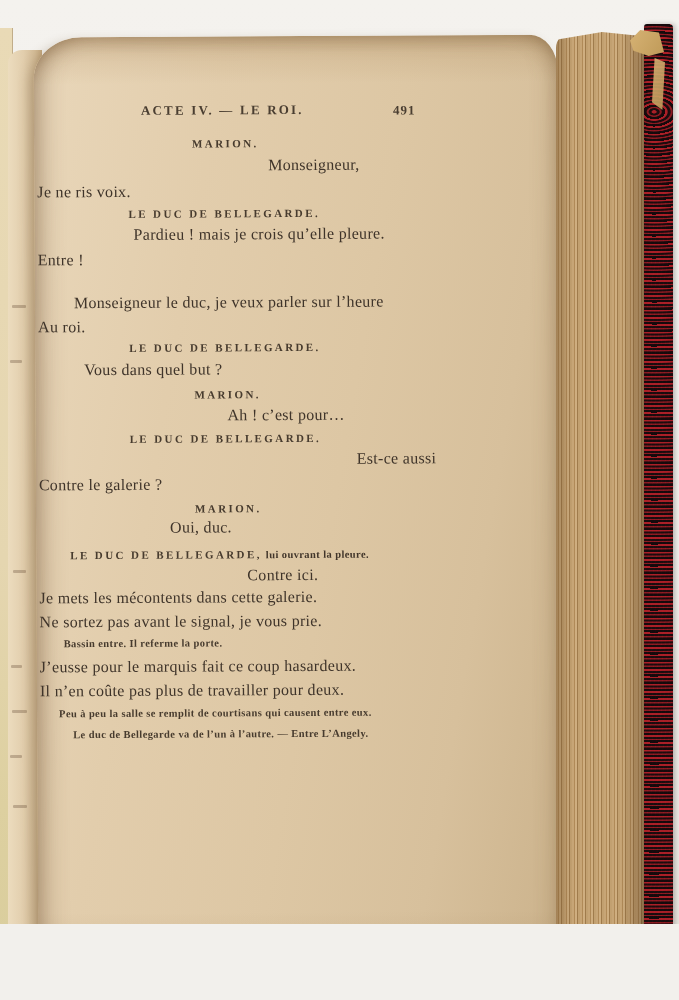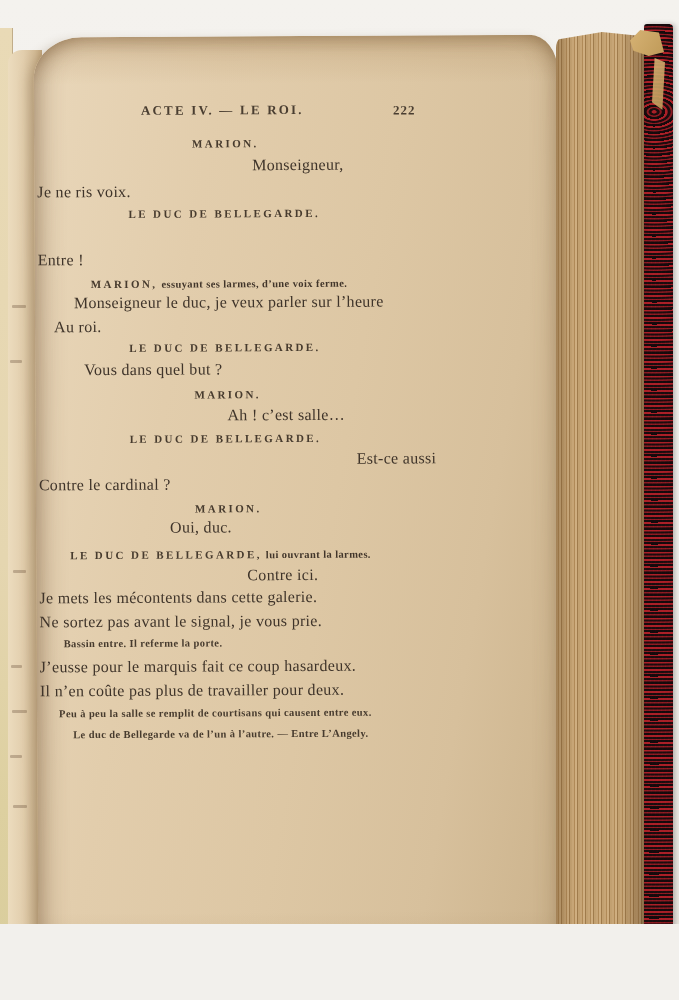--- a/index.html
+++ b/index.html
@@ -89,48 +89,45 @@
     <i class="mark" style="left:3px;top:615px;width:11px;height:3px"></i>
     <i class="mark" style="left:4px;top:660px;width:15px;height:3px"></i>
     <i class="mark" style="left:2px;top:705px;width:12px;height:3px"></i>
     <i class="mark" style="left:5px;top:755px;width:14px;height:3px"></i>
   </div>
 
   <div class="page">
     <div class="textlayer">
 
       <div class="line header" style="left:107px;top:67px">ACTE IV. — LE ROI.</div>
-      <div class="line pnum" style="left:359px;top:68px">222</div>
+      <div class="line pnum" style="left:359px;top:68px">491</div>
 
       <div class="line speaker" style="left:158px;top:101px">MARION.</div>
-      <div class="line verse" style="left:218px;top:120px">Monseigneur,</div>
+      <div class="line verse" style="left:234px;top:120px">Monseigneur,</div>
       <div class="line verse" style="left:3px;top:146px">Je ne ris voix.</div>
       <div class="line speaker" style="left:94px;top:171px">LE DUC DE BELLEGARDE.</div>
+      <div class="line verse" style="left:99px;top:189px">Pardieu ! mais je crois qu’elle pleure.</div>
       <div class="line verse" style="left:3px;top:214px">Entre !</div>
 
-      <div class="line" style="left:56px;top:237px">
-        <span class="speaker">MARION,</span>
-        <span class="stage-inline">essuyant ses larmes, d’une voix ferme.</span>
-      </div>
 
       <div class="line verse" style="left:39px;top:257px">Monseigneur le duc, je veux parler sur l’heure</div>
-      <div class="line verse" style="left:19px;top:281px">Au roi.</div>
+      <div class="line verse" style="left:3px;top:281px">Au roi.</div>
       <div class="line speaker" style="left:94px;top:305px">LE DUC DE BELLEGARDE.</div>
       <div class="line verse" style="left:49px;top:324px">Vous dans quel but ?</div>
       <div class="line speaker" style="left:159px;top:352px">MARION.</div>
-      <div class="line verse" style="left:192px;top:370px">Ah ! c’est salle…</div>
+      <div class="line verse" style="left:192px;top:370px">Ah ! c’est pour…</div>
       <div class="line speaker" style="left:94px;top:396px">LE DUC DE BELLEGARDE.</div>
       <div class="line verse" style="left:321px;top:414px">Est-ce aussi</div>
-      <div class="line verse" style="left:3px;top:439px">Contre le cardinal ?</div>
+      <div class="line verse" style="left:3px;top:439px">Contre le galerie ?</div>
       <div class="line speaker" style="left:159px;top:466px">MARION.</div>
       <div class="line verse" style="left:134px;top:482px">Oui, duc.</div>
 
       <div class="line" style="left:34px;top:508px">
         <span class="speaker">LE DUC DE BELLEGARDE,</span>
-        <span class="stage-inline">lui ouvrant la larmes.</span>
+        <span class="stage-inline">lui ouvrant la pleure.</span>
       </div>
 
       <div class="line verse" style="left:211px;top:530px">Contre ici.</div>
       <div class="line verse" style="left:3px;top:552px">Je mets les mécontents dans cette galerie.</div>
       <div class="line verse" style="left:3px;top:576px">Ne sortez pas avant le signal, je vous prie.</div>
       <div class="line stage" style="left:27px;top:601px">Bassin entre. Il referme la porte.</div>
       <div class="line verse" style="left:3px;top:621px">J’eusse pour le marquis fait ce coup hasardeux.</div>
       <div class="line verse" style="left:3px;top:645px">Il n’en coûte pas plus de travailler pour deux.</div>
       <div class="line stage" style="left:22px;top:671px">Peu à peu la salle se remplit de courtisans qui causent entre eux.</div>
       <div class="line stage" style="left:36px;top:692px">Le duc de Bellegarde va de l’un à l’autre. — Entre L’Angely.</div>

